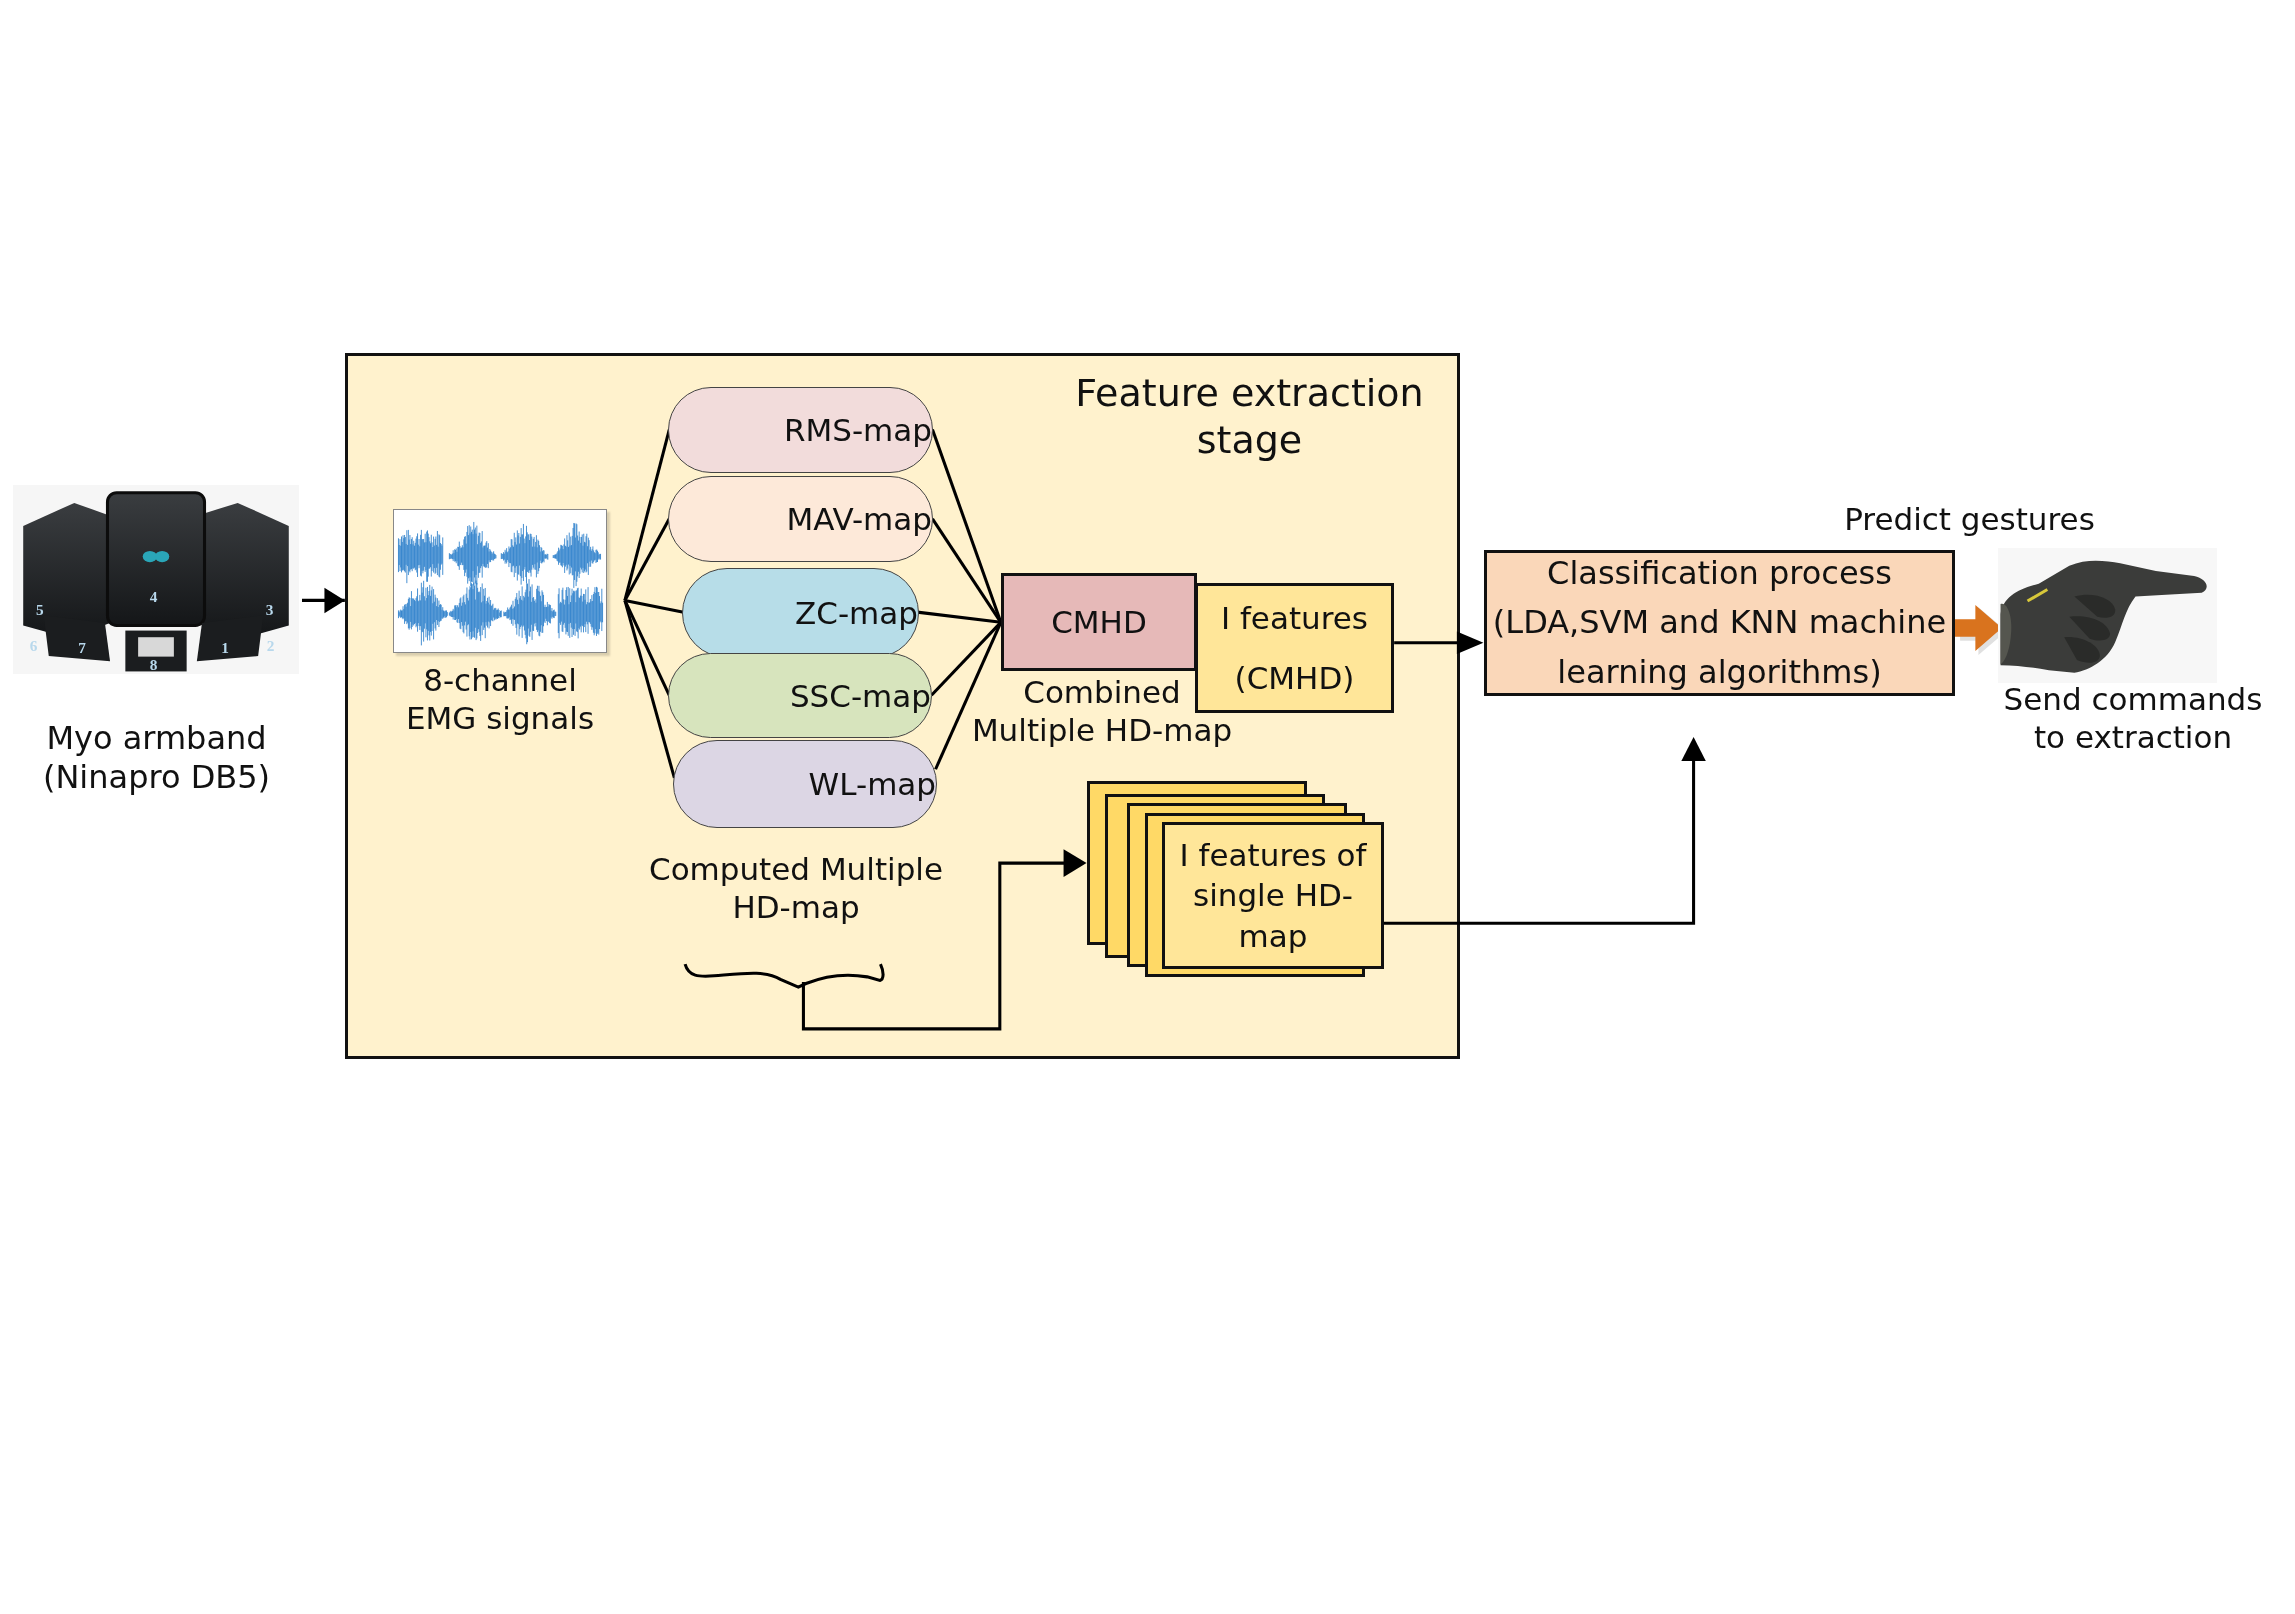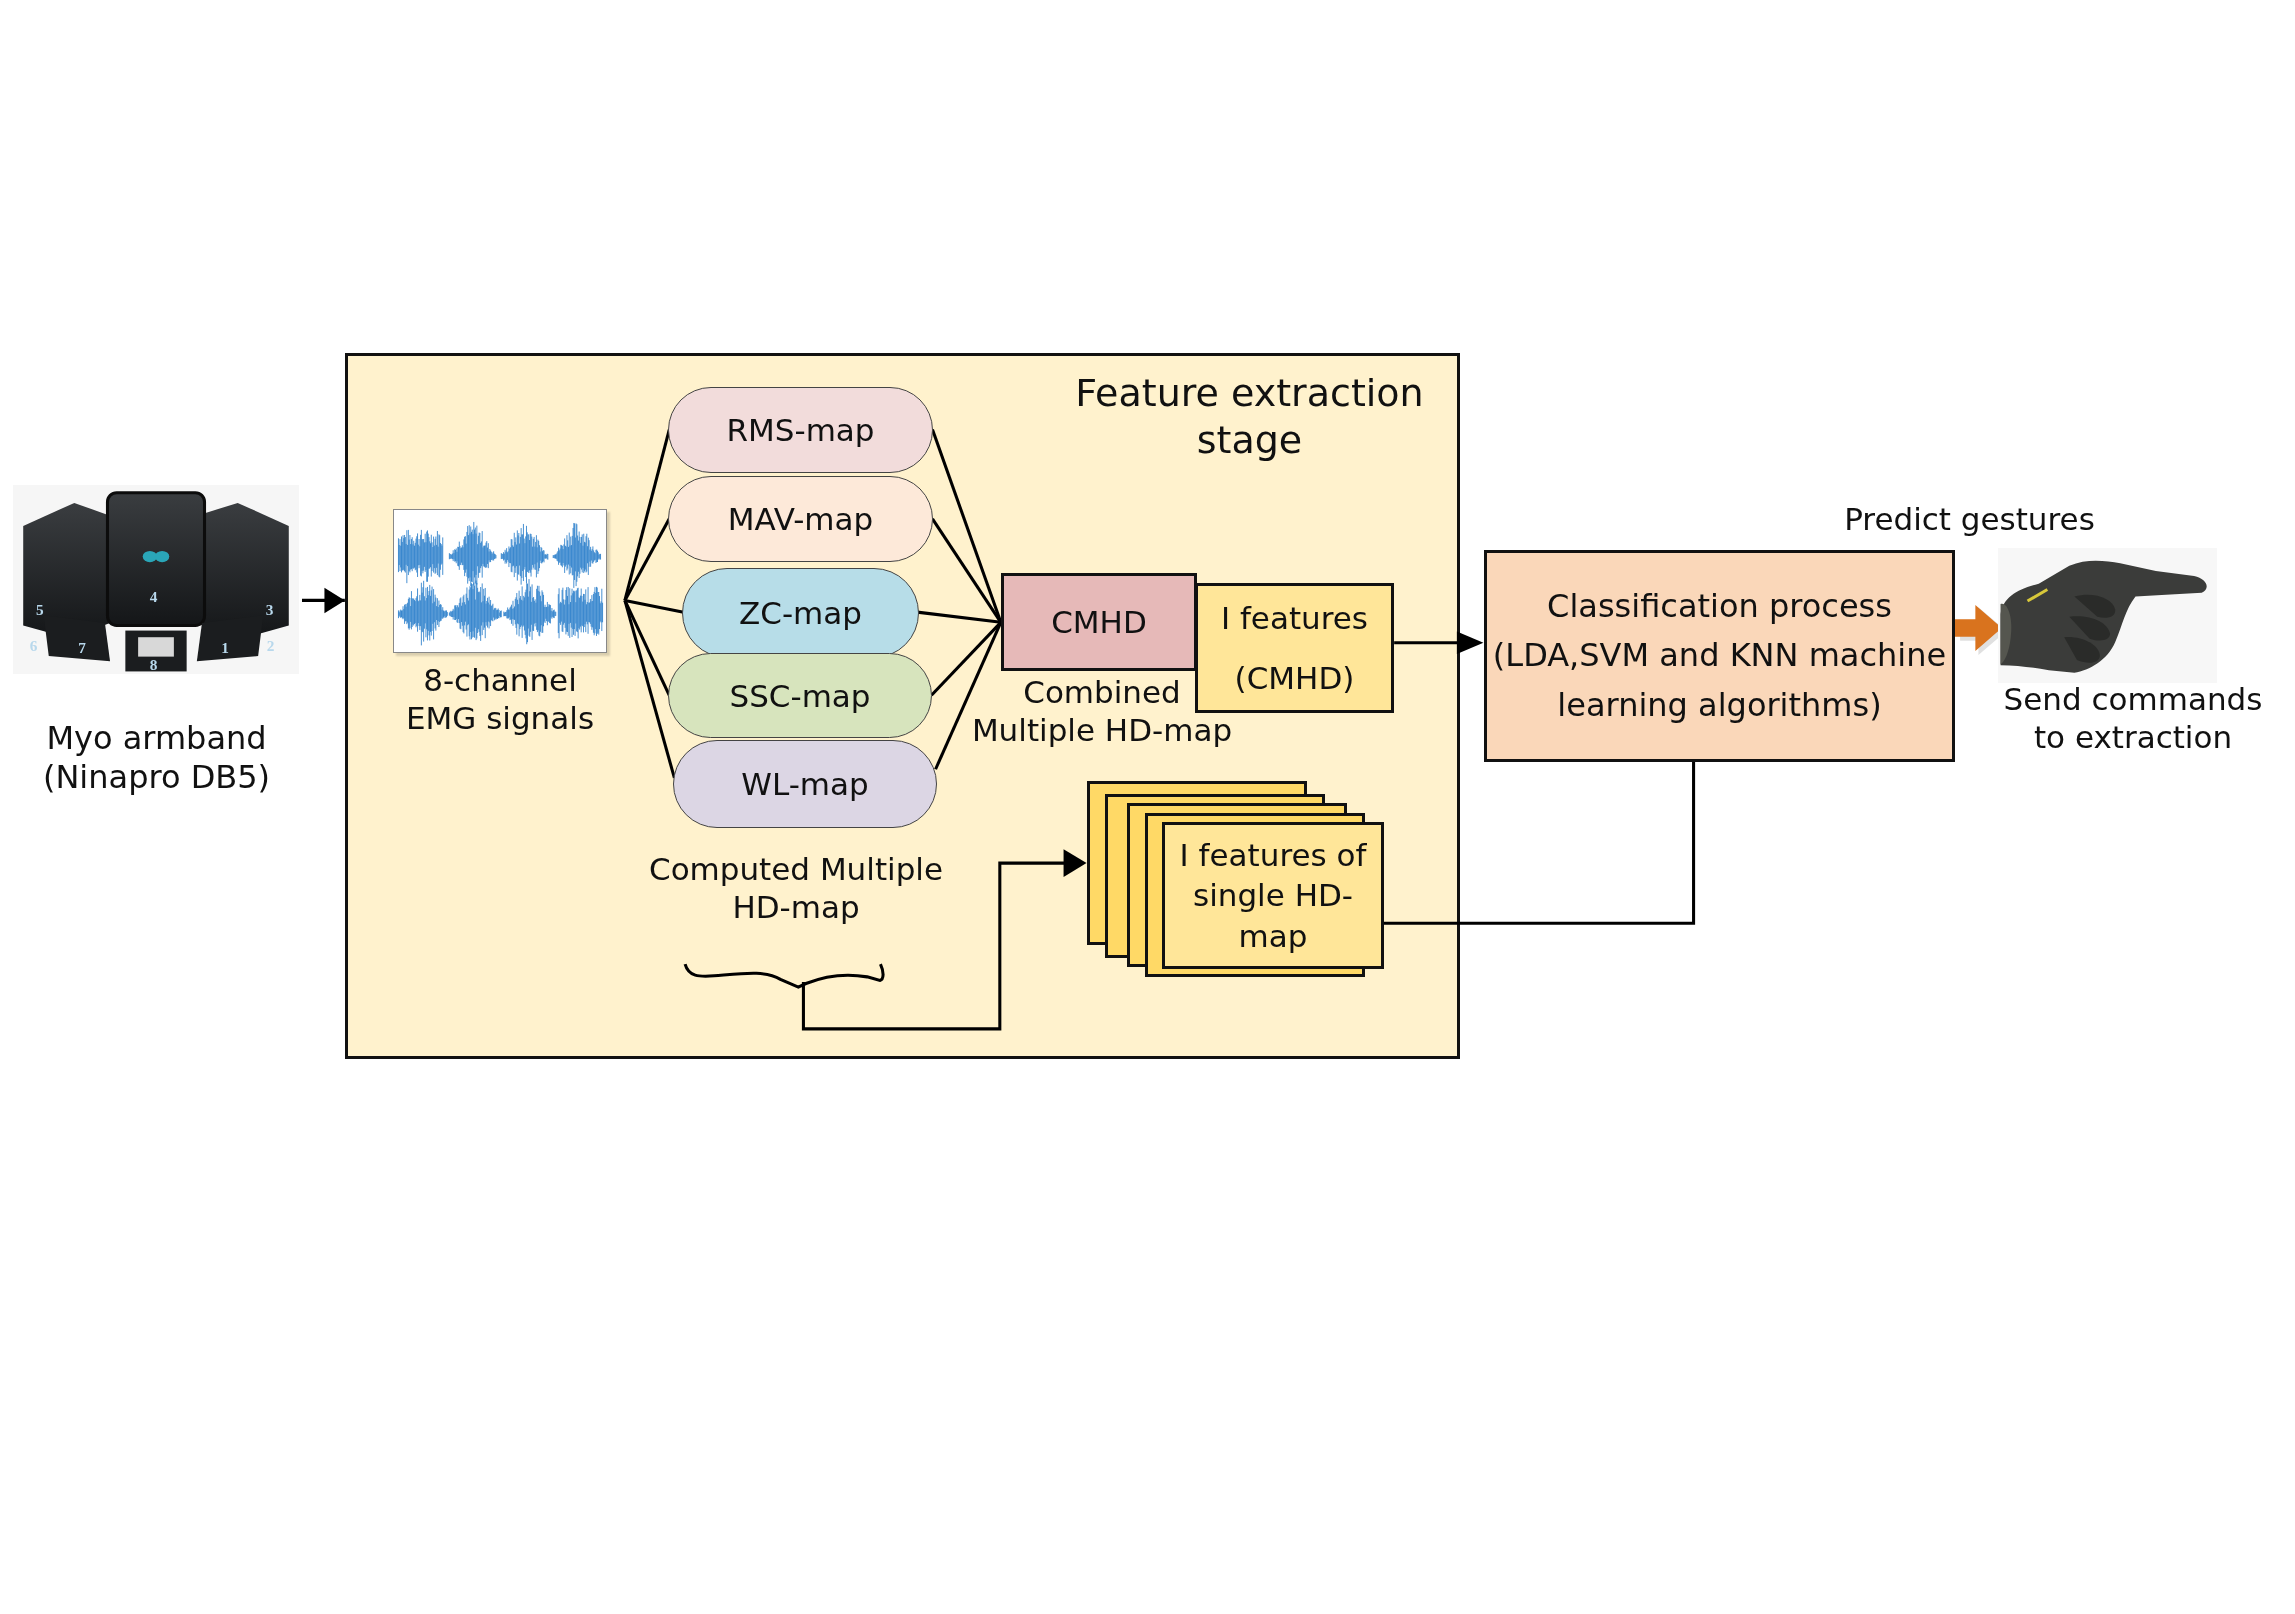--- a/index.html
+++ b/index.html
@@ -3,21 +3,21 @@
 <meta charset="utf-8">
 <style>
   html, body { margin: 0; padding: 0; background: #ffffff; }
   body { width: 2295px; height: 1614px; position: relative; overflow: hidden;
          font-family: "DejaVu Sans", "Liberation Sans", sans-serif; color: #111; }
   .abs { position: absolute; }
   .txt { position: absolute; text-align: center; line-height: 1.23; white-space: nowrap; }
   .stage-box { position: absolute; left: 345px; top: 353px; width: 1115px; height: 706px;
                background: #fff2cd; border: 3.1px solid #111; box-sizing: border-box; }
   .pill { position: absolute; border: 1.5px solid #444; border-radius: 46px; box-sizing: border-box;
-          display: flex; align-items: center; justify-content: center; font-size: 31px; }
+          display: flex; align-items: center; justify-content: flex-end; font-size: 31px; }
   .rect { position: absolute; border: 3.1px solid #111; box-sizing: border-box;
           display: flex; align-items: center; justify-content: center; text-align: center;
           font-size: 31px; line-height: 1.3; }
   .stack { position: absolute; background: #ffd966; border: 3.6px solid #111; box-sizing: border-box; }
   svg.overlay { position: absolute; left: 0; top: 0; }
   .emg-box { position: absolute; left: 393px; top: 509px; width: 214px; height: 144px;
              background: #fff; border: 1.5px solid #888; box-sizing: border-box;
              box-shadow: 3.1px 3.1px 2px rgba(0,0,0,0.15); }
 </style>
 </head>
@@ -165,21 +165,21 @@
 <div class="stack" style="left:1087px; top:781px; width:220px; height:164px;"></div>
 <div class="stack" style="left:1105px; top:794px; width:220px; height:164px;"></div>
 <div class="stack" style="left:1127px; top:803px; width:220px; height:164px;"></div>
 <div class="stack" style="left:1145px; top:813px; width:220px; height:164px;"></div>
 <div class="rect" id="feat-single-box" style="left: 1162px; top: 822px; width: 222px; height: 147px; flex-direction: column; border-width: 3.6px; background: rgb(255, 230, 153);">
   <div>I features of</div>
   <div>single HD-</div>
   <div>map</div>
 </div>
 
-<div class="rect" id="class-box" style="left: 1484px; top: 550px; width: 471px; height: 212px; flex-direction: column; font-size: 32px; line-height: 1.55; background: rgb(250, 215, 185);">
+<div class="rect" id="class-box" style="left: 1484px; top: 550px; width: 471px; height: 146px; flex-direction: column; font-size: 32px; line-height: 1.55; background: rgb(250, 215, 185);">
   <div>Classification process</div>
   <div>(LDA,SVM and KNN machine</div>
   <div>learning algorithms)</div>
 </div>
 
 <div class="txt" style="left:1806px; top:500px; width:327px; font-size:31px;">Predict gestures</div>
 
 <svg class="abs" id="orange-arrow" width="56" height="56" style="left:1955px; top:600px;" viewBox="0 0 110 110">
   <path d="M4 38 L40 38 L40 10 L95 57 L40 104 L40 76 L4 76 Z" fill="#bbb" opacity="0.45" transform="translate(6,4)"></path>
   <path id="orange-arrow-path" d="M0 38 L40 38 L40 10 L92 55 L40 100 L40 72 L0 72 Z" fill="#d9731e"></path>

